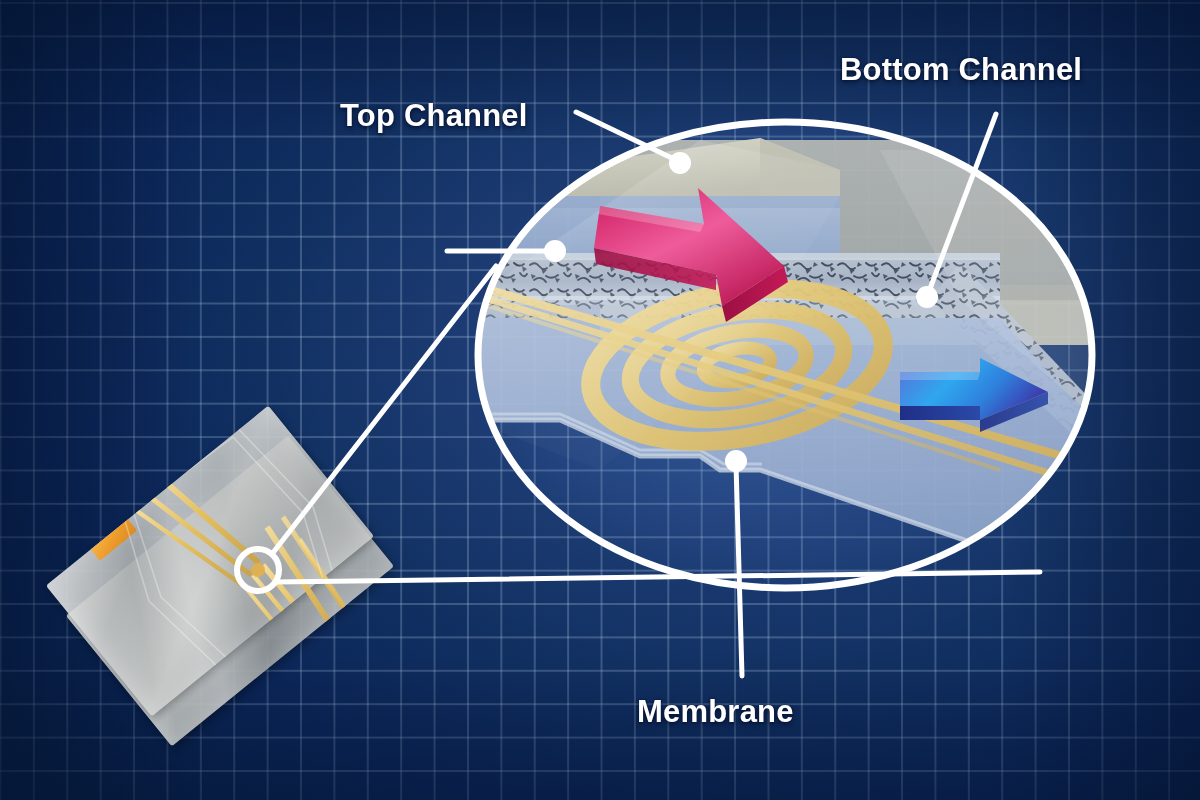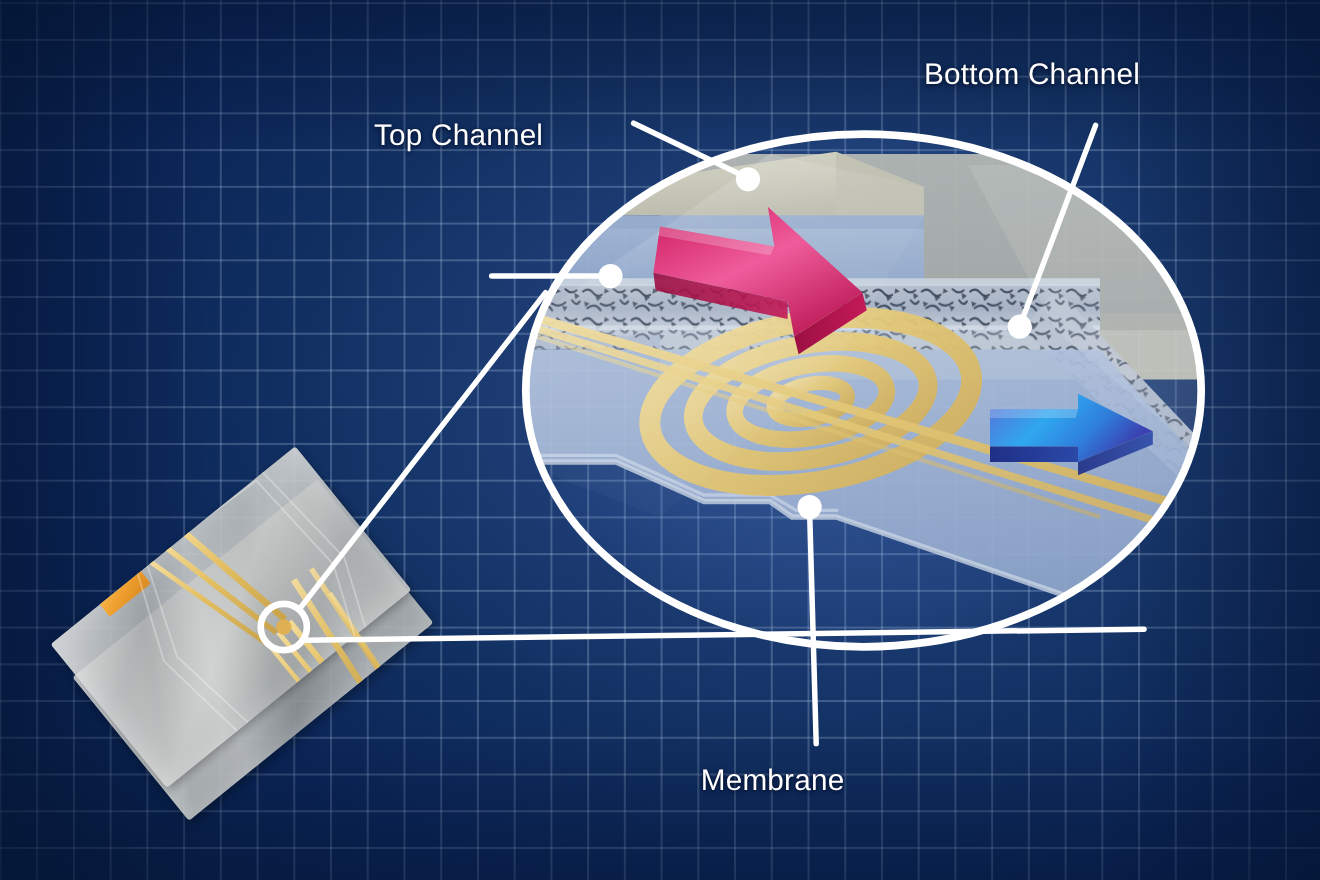--- a/index.html
+++ b/index.html
@@ -30,23 +30,23 @@
     background-position:-0.5px 2px;
   }
   .bg-grid-fade{
     position:absolute;inset:0;
     background:radial-gradient(ellipse 980px 700px at 60% 45%, rgba(40,75,140,0) 40%, rgba(9,35,80,.35) 100%);
     pointer-events:none;
   }
 
   
   .label{
-    position:absolute;color:#ffffff;font-weight:normal;
+    position:absolute;color:#ffffff;font-weight:bold;
     font-family:"Liberation Sans",sans-serif;
-    font-size:27px;letter-spacing:.2px;white-space:nowrap;
+    font-size:31px;letter-spacing:.2px;white-space:nowrap;
     text-shadow:0 2px 5px rgba(0,10,35,.75), 0 0 2px rgba(0,10,35,.6);
     text-align:center;
   }
 
   
   .ovl{position:absolute;inset:0;width:1200px;height:800px;pointer-events:none;}
 
   
   #chip{
     position:absolute;left:45px;top:415px;width:420px;height:340px;
@@ -329,17 +329,17 @@
       <line x1="742" y1="676" x2="736" y2="464"></line>
     </g>
     <g fill="#ffffff">
       <circle cx="680" cy="163" r="11"></circle>
       <circle cx="555" cy="251" r="11"></circle>
       <circle cx="927" cy="297" r="11"></circle>
       <circle cx="736" cy="461" r="11"></circle>
     </g>
   </svg>
 
-  <div class="label" style="left:340px;top:98px;margin-top:10px;">Top Channel</div>
+  <div class="label" style="left:340px;top:98px;">Top Channel</div>
   <div class="label" style="left:840px;top:52px;">Bottom Channel</div>
   <div class="label" style="left:637px;top:694px;">Membrane</div>
 
 </div>
 
 </body></html>

